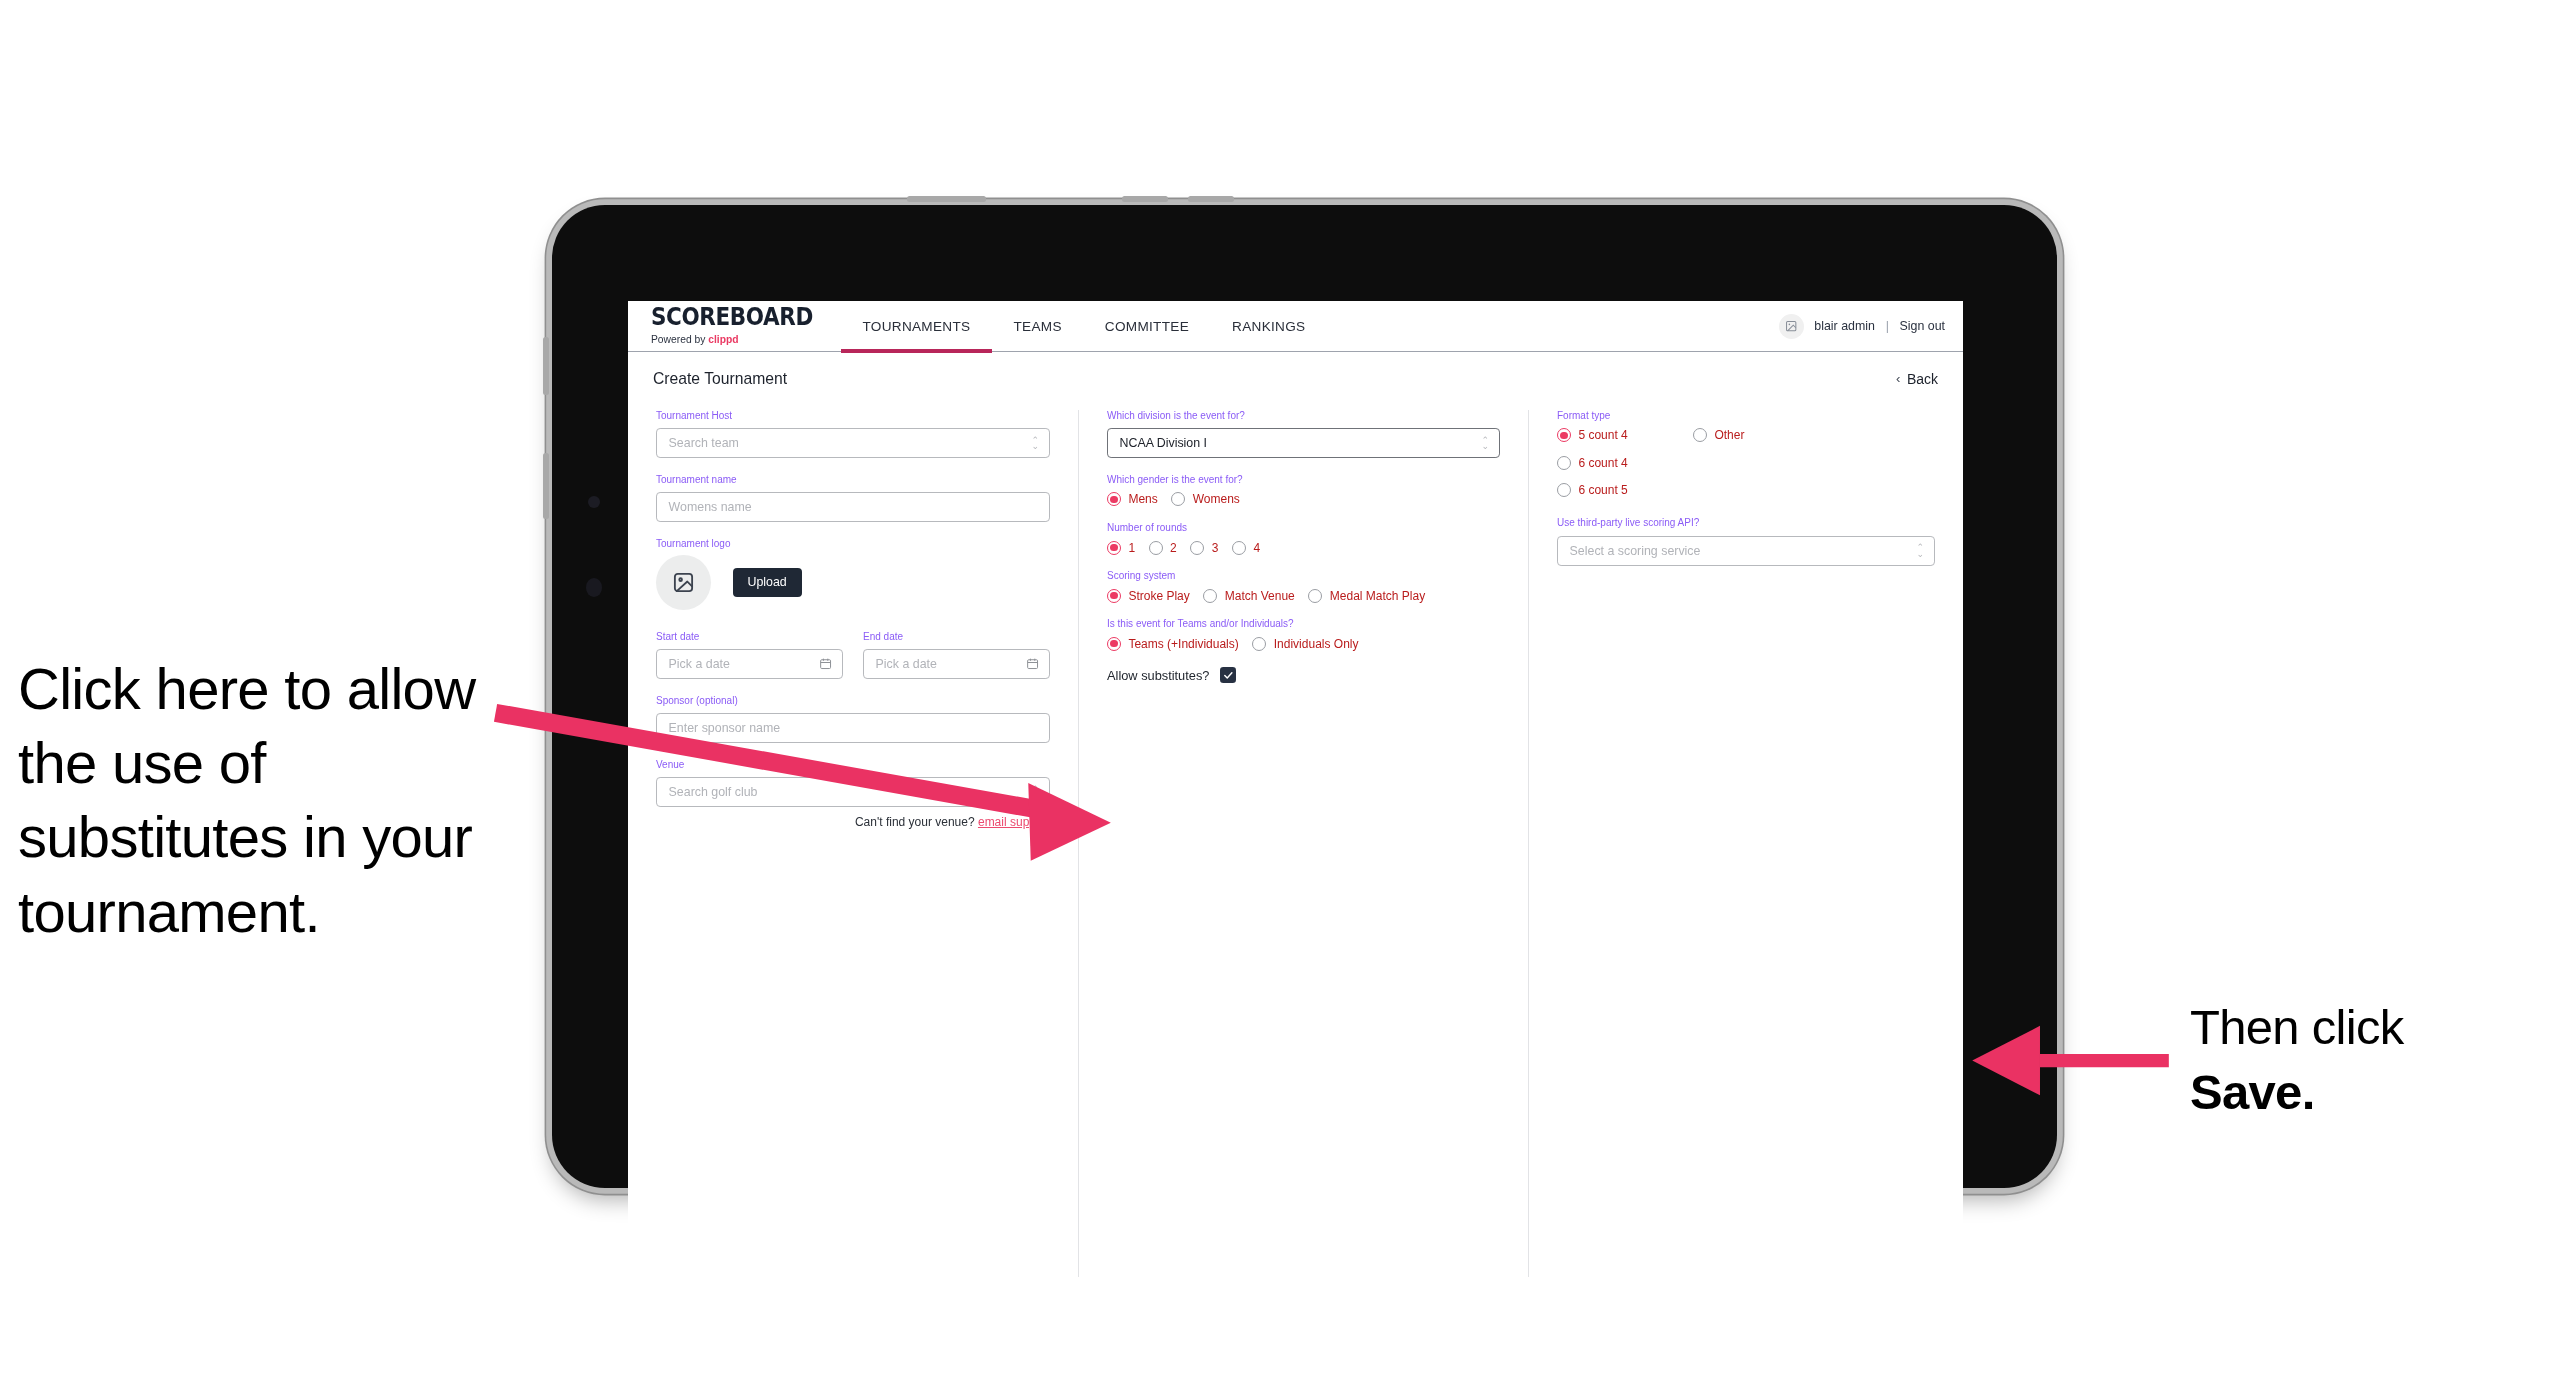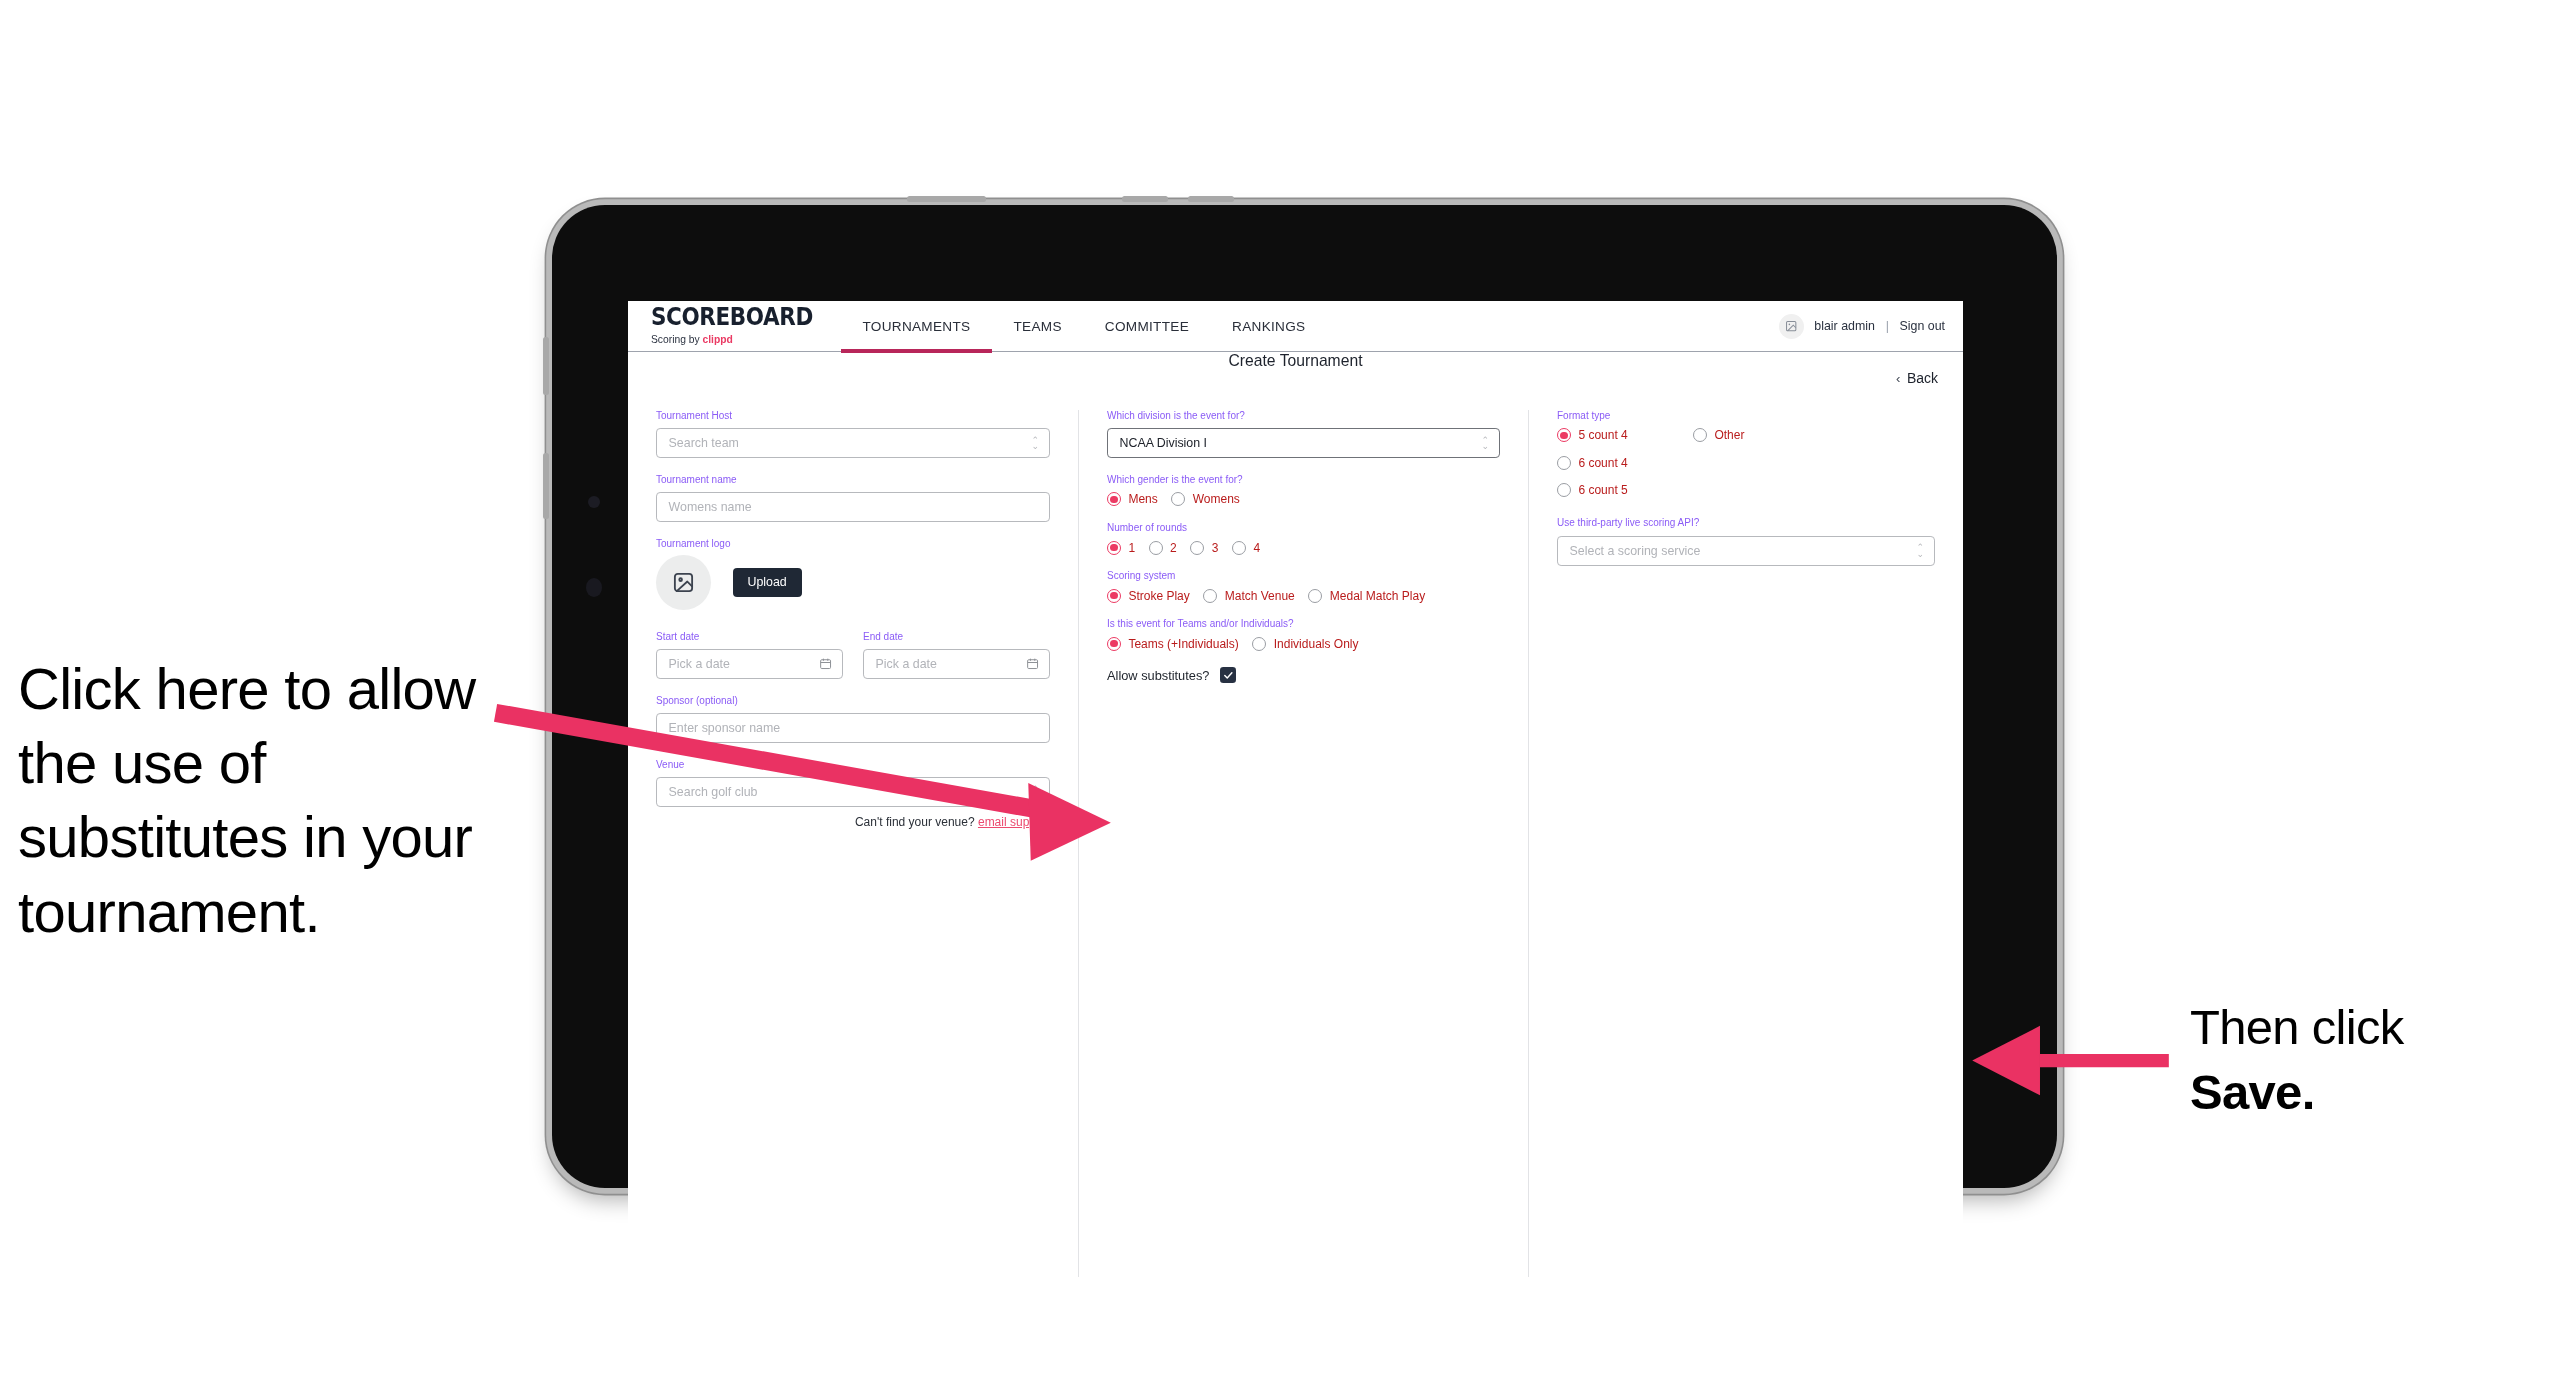--- a/index.html
+++ b/index.html
@@ -147,21 +147,20 @@
   .nav-sep { color: #9aa0ac; }
   .nav-link { cursor: pointer; }
 
   
   .page-head {
     height: 53px;
     display: flex;
     align-items: center;
     padding: 0 25px 0 25px;
     box-sizing: border-box;
-    flex-direction: column;
   }
   .page-title {
     font-size: 15.7px;
     color: #1d222c;
   }
   .back-link {
     margin-left: auto;
     display: flex;
     align-items: center;
     gap: 6.6px;
@@ -398,21 +397,21 @@
   <div class="tablet-btn btn-side-b"></div>
   <div class="cam-dot"></div>
   <div class="cam-dot2"></div>
 </div>
 
 <div id="app-card">
 
   <div class="navbar">
     <div class="brand">
       <div class="brand-name">SCOREBOARD</div>
-      <div class="brand-sub"><span>Scoring by </span><span class="clippd">clippd</span></div>
+      <div class="brand-sub"><span>Powered by </span><span class="clippd">clippd</span></div>
     </div>
     <div class="nav-tabs">
       <div class="nav-tab active">TOURNAMENTS</div>
       <div class="nav-tab">TEAMS</div>
       <div class="nav-tab">COMMITTEE</div>
       <div class="nav-tab">RANKINGS</div>
     </div>
     <div class="nav-right">
       <div class="avatar">
         <svg viewBox="0 0 24 24" fill="none" stroke="#888e98" stroke-width="2">

